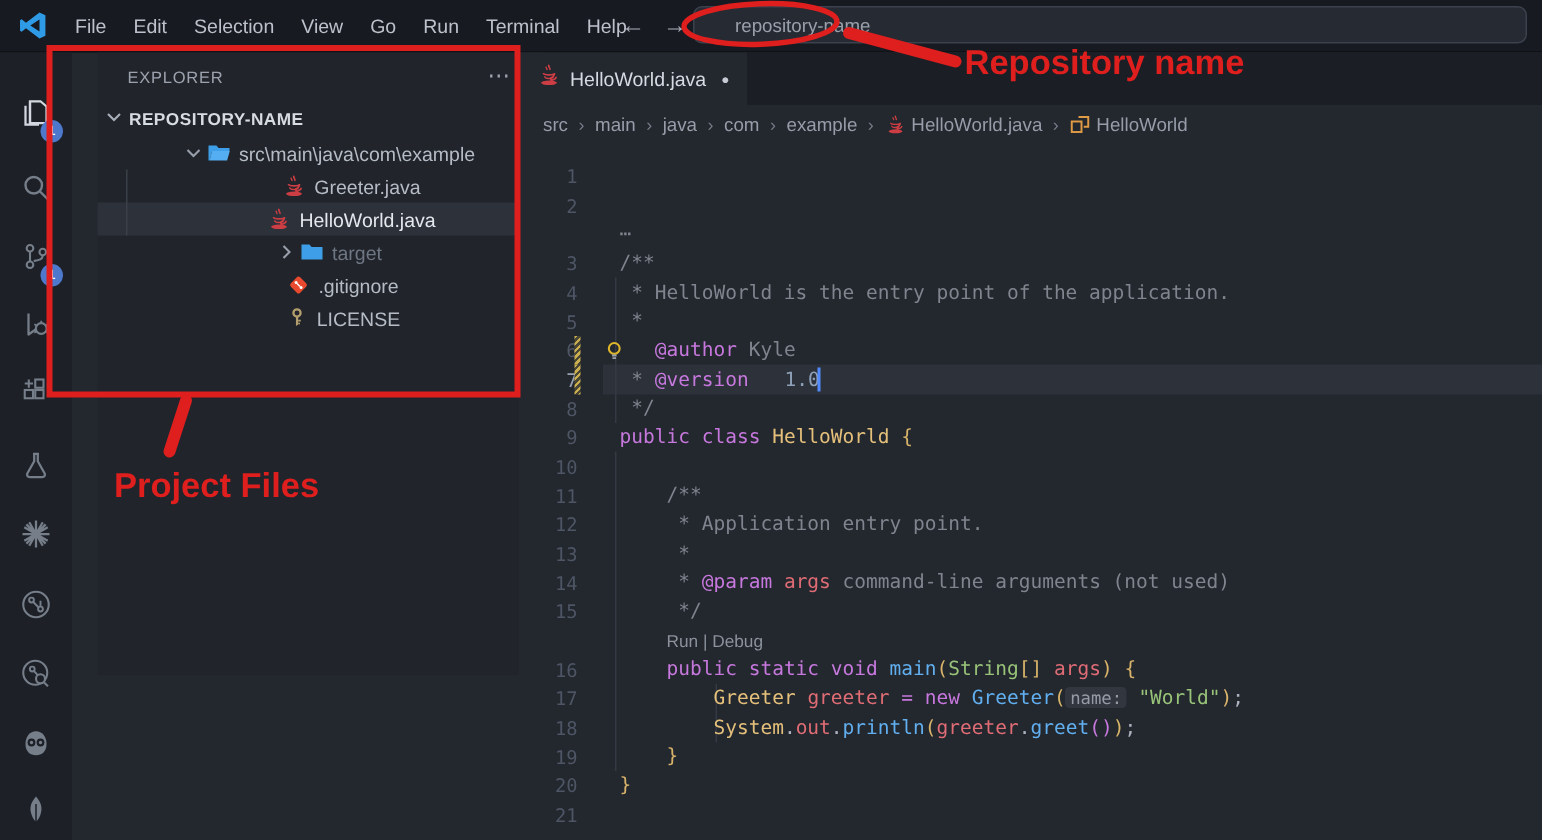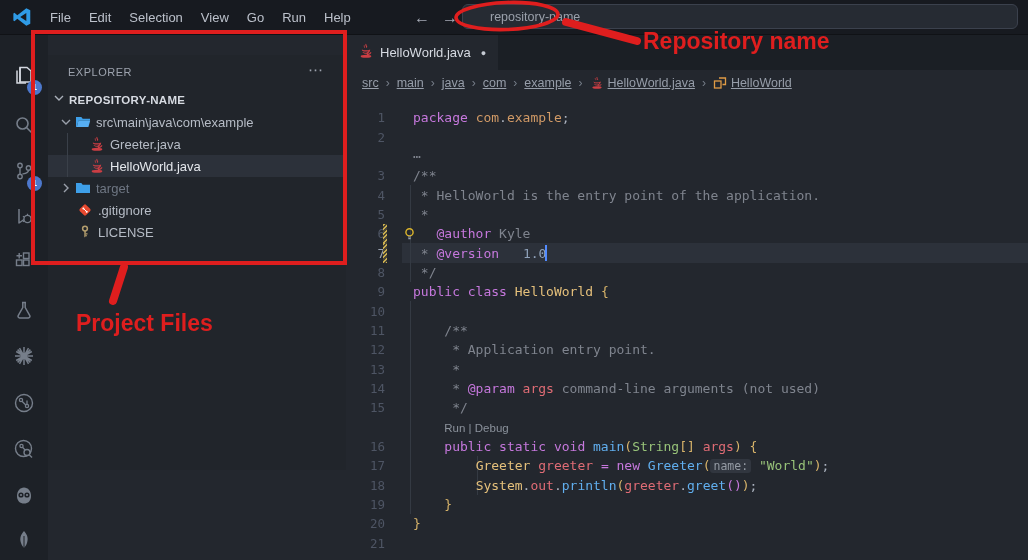--- a/index.html
+++ b/index.html
@@ -17,43 +17,43 @@
              border:1px solid #3b414d;border-radius:6px;box-sizing:border-box;display:flex;align-items:center;}
   #cmdcenter span{margin-left:27px;font-size:12.5px;color:#9aa0ab;}
   
   #activity{position:absolute;left:0;top:35px;width:48px;height:525px;background:#1d2127;}
   .act{position:absolute;left:0;width:48px;height:40px;display:flex;align-items:center;justify-content:center;color:#767e8a;}
   .act.active{color:#d3d7df;}
   .act svg{display:block;}
   .badge{position:absolute;right:6px;bottom:0px;min-width:15px;height:15px;border-radius:8px;background:#4d78cc;
          color:#fff;font-size:9px;line-height:15px;text-align:center;font-weight:bold;}
   
-  #sidebar{position:absolute;left:48px;top:35px;width:298px;height:415px;background:#21252b;margin-top:20px;}
+  #sidebar{position:absolute;left:65px;top:35px;width:298px;height:415px;background:#21252b;}
   #sb-header{position:absolute;left:0;top:0;width:100%;height:34px;display:flex;align-items:center;}
   #sb-title{margin-left:20px;font-size:11px;letter-spacing:.5px;color:#9da3ae;}
   #sb-more{position:absolute;right:22px;top:6px;color:#9da3ae;font-size:15px;letter-spacing:1px;}
   #sb-section{position:absolute;left:0;top:34px;width:100%;height:22px;display:flex;align-items:center;color:#d7dbe2;}
   #sb-section .chev{margin-left:3px;margin-right:2px;color:#aab0ba;}
   #sb-section span.lbl{font-size:11.5px;font-weight:bold;letter-spacing:.3px;}
   #tree{position:absolute;left:0;top:56px;width:100%;}
-  .trow{position:relative;height:22px;display:flex;align-items:center;font-size:13px;color:#b6bcc6;white-space:nowrap;}
+  .trow{position:relative;height:22px;display:flex;align-items:center;font-size:13px;color:#b6bcc6;white-space:nowrap;justify-content:center;}
   .trow.sel{background:#2c313a;color:#e4e7ec;}
   .trow.dim{color:#6e7683;}
   .trow .chev{width:16px;flex:none;display:flex;justify-content:center;color:#9aa0ab;}
   .trow .ficon{width:17px;height:16px;flex:none;margin-right:5px;display:flex;align-items:center;justify-content:center;}
   #tree-guide{position:absolute;left:19px;width:1px;background:#3a4049;}
   
   #editor{position:absolute;left:346px;top:35px;width:682px;height:525px;background:#23272e;}
   #tabbar{position:absolute;left:0;top:0;width:100%;height:35px;background:#1b1f25;}
   #tab{position:absolute;left:0;top:0;height:35px;padding:0 12px;background:#23272e;display:flex;align-items:center;gap:6px;}
   #tab .tlabel{font-size:13px;color:#d6dae2;}
   #tab .dot{color:#c6cbd4;font-size:9px;margin-left:4px;}
   #breadcrumbs{position:absolute;left:0;top:35px;width:100%;height:26px;display:flex;align-items:center;
                font-size:12.5px;color:#969da9;}
-  #breadcrumbs .bc{display:flex;align-items:flex-start;gap:4px;text-decoration:underline;}
+  #breadcrumbs .bc{display:flex;align-items:flex-start;gap:4px;}
   #breadcrumbs .sep{margin:0 7px;color:#757d88;font-size:12px;}
   #code{position:absolute;left:0;top:61px;width:100%;height:464px;padding-top:12px;box-sizing:border-box;
         font-family:"DejaVu Sans Mono","Liberation Mono",monospace;font-size:13px;}
   .cl{position:relative;height:19.35px;display:flex;align-items:center;}
   .cl .num{width:39px;flex:none;text-align:right;color:#4e5564;font-size:12.5px;z-index:2;}
   .cl.cur .num{color:#9aa2b1;}
   .cl .src{margin-left:28px;white-space:pre;z-index:2;}
   .cl .hl{position:absolute;left:56px;right:0;top:0;bottom:0;background:#2c313a;z-index:0;}
   .cl .mod{position:absolute;left:37px;width:4px;top:0;bottom:0;z-index:3;
            background:repeating-linear-gradient(135deg,#c9ae4f 0 1.6px,#4a4636 1.6px 3.2px);}
@@ -75,20 +75,21 @@
     <svg id="logo" viewBox="0 0 100 100">
       <path fill="#2f9be6" fill-rule="evenodd" d="M74 2 L96 12 V88 L74 98 L24 60 L8 73 L2 69 V31 L8 27 L24 40 Z M74 28 L40 50 L74 72 Z"></path>
     </svg>
     <div id="menubar">
         <div class="menu-item">File</div>
         <div class="menu-item">Edit</div>
         <div class="menu-item">Selection</div>
         <div class="menu-item">View</div>
         <div class="menu-item">Go</div>
         <div class="menu-item">Run</div>
+        <div class="menu-item">Terminal</div>
         <div class="menu-item">Help</div>
       </div>
     <div id="navarrows">
       <span>←</span>
       <span>→</span>
     </div>
     <div id="cmdcenter">
       <span>repository-name</span>
     </div>
   </div>
@@ -326,21 +327,20 @@
           </span>
           <span>HelloWorld</span>
         </span>
       </div>
     <div id="code">
       <div class="iguide" style="left:64px;top:89px;height:97px;"></div>
       <div class="iguide" style="left:64px;top:205px;height:213px;"></div>
       <div class="iguide" style="left:131px;top:360px;height:39px;"></div>
     <div class="cl">
           <span class="num">1</span>
-          <span class="src"><span style="color: rgb(198, 120, 221);">package</span><span style="color: rgb(171, 178, 191);"> </span><span style="color: rgb(209, 154, 102);">com</span><span style="color: rgb(171, 178, 191);">.</span><span style="color: rgb(209, 154, 102);">example</span><span style="color: rgb(171, 178, 191);">;</span></span>
         </div>
         <div class="cl">
           <span class="num">2</span>
           <span class="src"></span>
         </div>
         <div class="cl">
           <span class="num"></span>
           <span class="src"><span style="color: rgb(127, 132, 142);">⋯</span></span>
         </div>
         <div class="cl">

